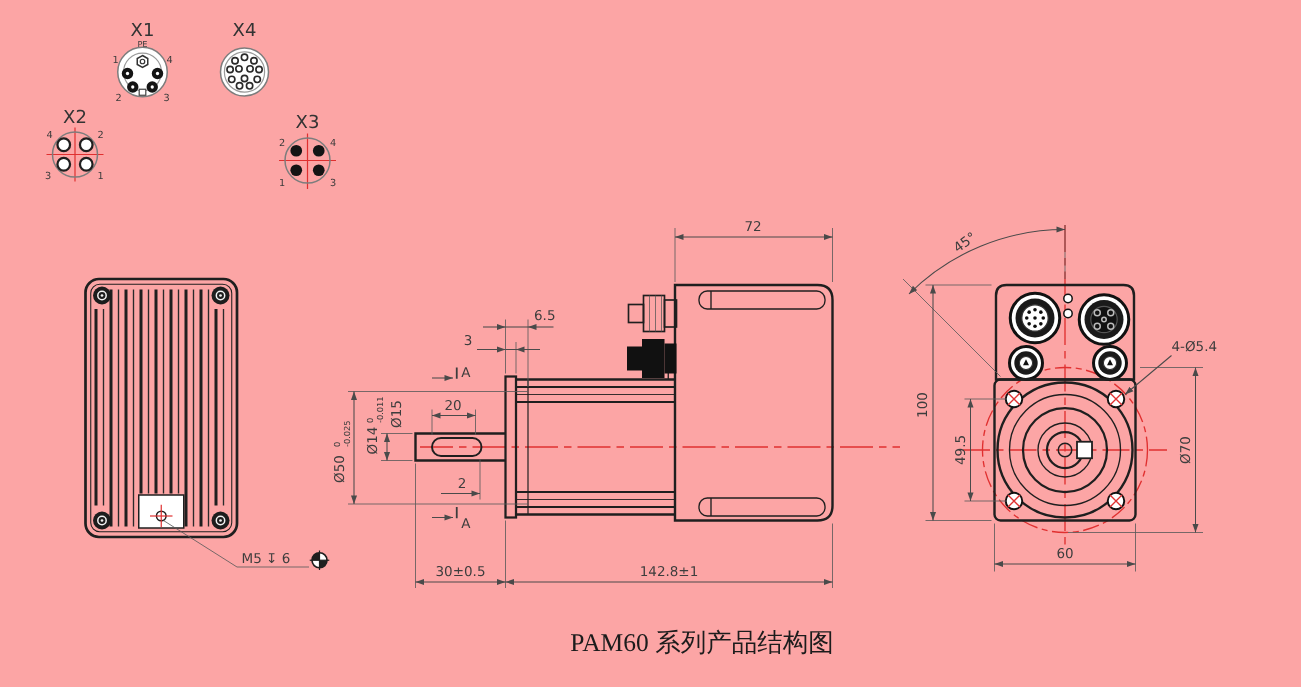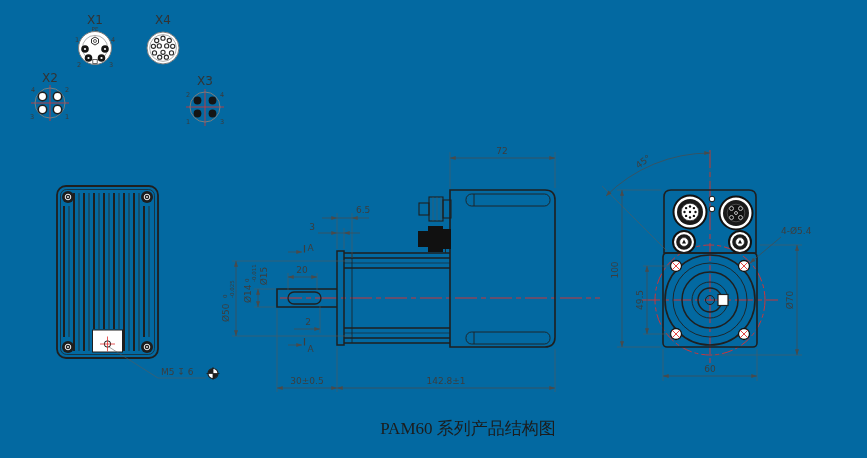--- a/index.html
+++ b/index.html
@@ -1,16 +1,16 @@
 <!DOCTYPE html>
 <html><head>
 <meta charset="utf-8">
 <style>
   html,body{margin:0;padding:0;background:#ffffff;}
-  .canvas{position:relative;width:867px;height:458px;background:#0369a1;overflow:hidden;
+  .canvas{position:relative;width:867px;height:458px;background:#fca5a5;overflow:hidden;
           font-family:"DejaVu Sans","Liberation Sans",sans-serif;}
   svg{display:block;}
   text{font-family:"DejaVu Sans","Liberation Sans",sans-serif;fill:#3d3d3d;}
   .clbl{font-size:12px;fill:#333;}
   .pin{font-size:6.5px;fill:#3a3a3a;}
   .pe{font-size:5.5px;fill:#3a3a3a;}
   .dim{font-size:9px;fill:#3d3d3d;}
   .tol{font-size:5.5px;fill:#3d3d3d;}
   .ttl{font-size:17px;fill:#1c1c1c;font-family:"Liberation Serif","DejaVu Serif",serif;}
   .outl{stroke:#1f1f1f;fill:none;}

